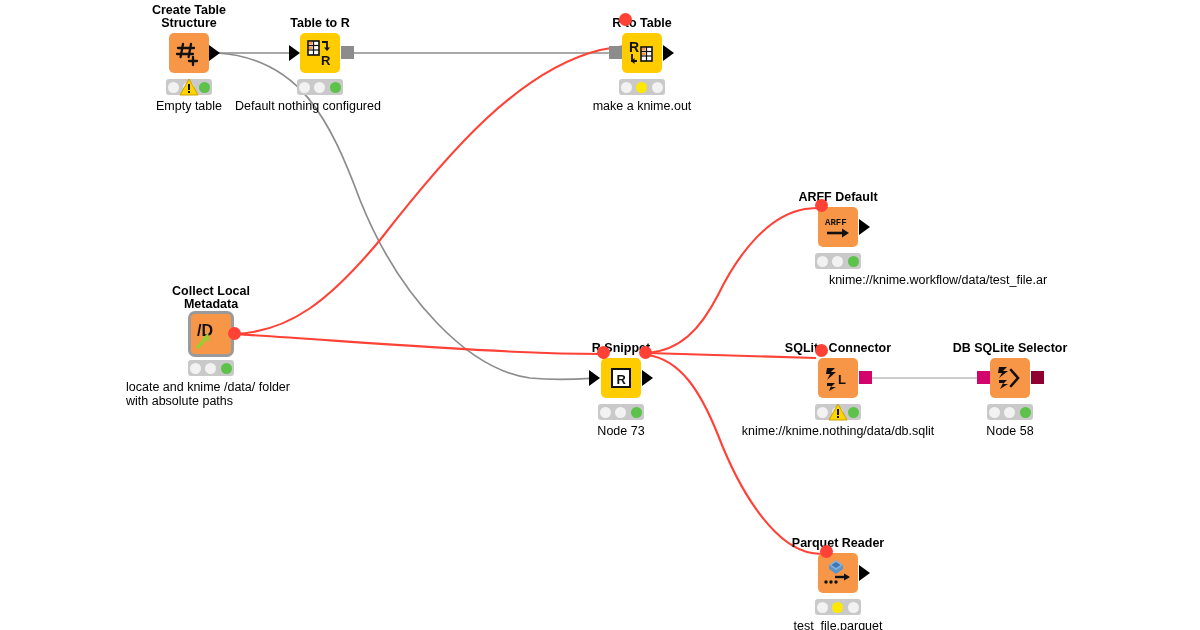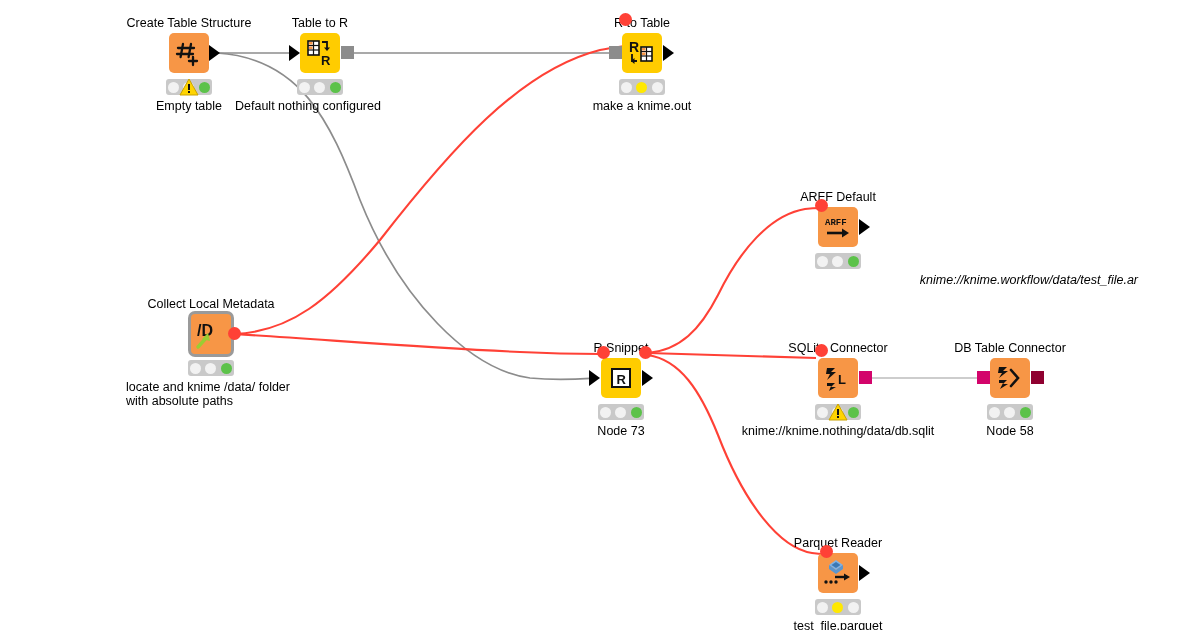--- a/index.html
+++ b/index.html
@@ -16,21 +16,21 @@
 
   .node { position:absolute; width:0; height:0; }
 
   
   .node-title {
     position:absolute;
     left:50%; transform:translateX(-50%);
     bottom:100%;
     white-space:nowrap;
     font-size:12.5px;
-    font-weight:normal;
+    font-weight:bold;
     color:#000;
     text-align:center;
     line-height:13px;
     margin-bottom:3px;
   }
   .node-title.two-line { white-space:normal; width:130px; }
 
   
   .node-body {
     position:absolute;
@@ -70,21 +70,21 @@
   .node-sub {
     position:absolute;
     top:66px;
     left:50%; transform:translateX(-50%);
     font-size:12.5px;
     color:#000;
     line-height:14px;
     white-space:nowrap;
   }
   .node-sub.wrap { white-space:normal; width:170px; }
-  .node-sub.leftish { transform:none; left:-100px; text-align:right; width:400px;font-style:italic; }
+  .node-sub.leftish { transform:none; left:-100px; text-align:center; width:400px; }
 
   
   .port { position:absolute; }
   .port-in-tri, .port-out-tri {
     width:0; height:0;
     border-top:8px solid transparent;
     border-bottom:8px solid transparent;
   }
   .port-in-tri  { border-left:11px solid #000; }
   .port-out-tri { border-left:11px solid #000; }
@@ -311,21 +311,21 @@
           <path d="M10 2 L19 18 L1 18 Z" fill="#FFD400" stroke="#C9A200" stroke-width="1"></path>
           <rect x="9" y="7" width="2" height="6" fill="#111"></rect>
           <rect x="9" y="14" width="2" height="2" fill="#111"></rect>
         </svg>
       </span>
     </div>
     <div class="node-sub">knime://knime.nothing/data/db.sqlit</div>
   </div>
 
   <div class="node" style="left:1010px; top:358px;">
-    <div class="node-title">DB Table Connector</div>
+    <div class="node-title">DB SQLite Selector</div>
     <div class="node-body orange">
       <svg width="30" height="28" viewBox="0 0 30 28">
         <path d="M4 3 L12 3 L8 7 L13 7 L4 14 L7 9 L3 9 Z" fill="#111"></path>
         <path d="M4 16 L12 16 L8 20 L13 20 L5 25 L8 19 L4 19 Z" fill="#111"></path>
         <path d="M16 6 L23 14 L16 22" fill="none" stroke="#111" stroke-width="2.6" stroke-linecap="round"></path>
       </svg>
     </div>
     <div class="port" style="left:-33px; top:13px;">
       <div class="port-sq magenta"></div>
     </div>

